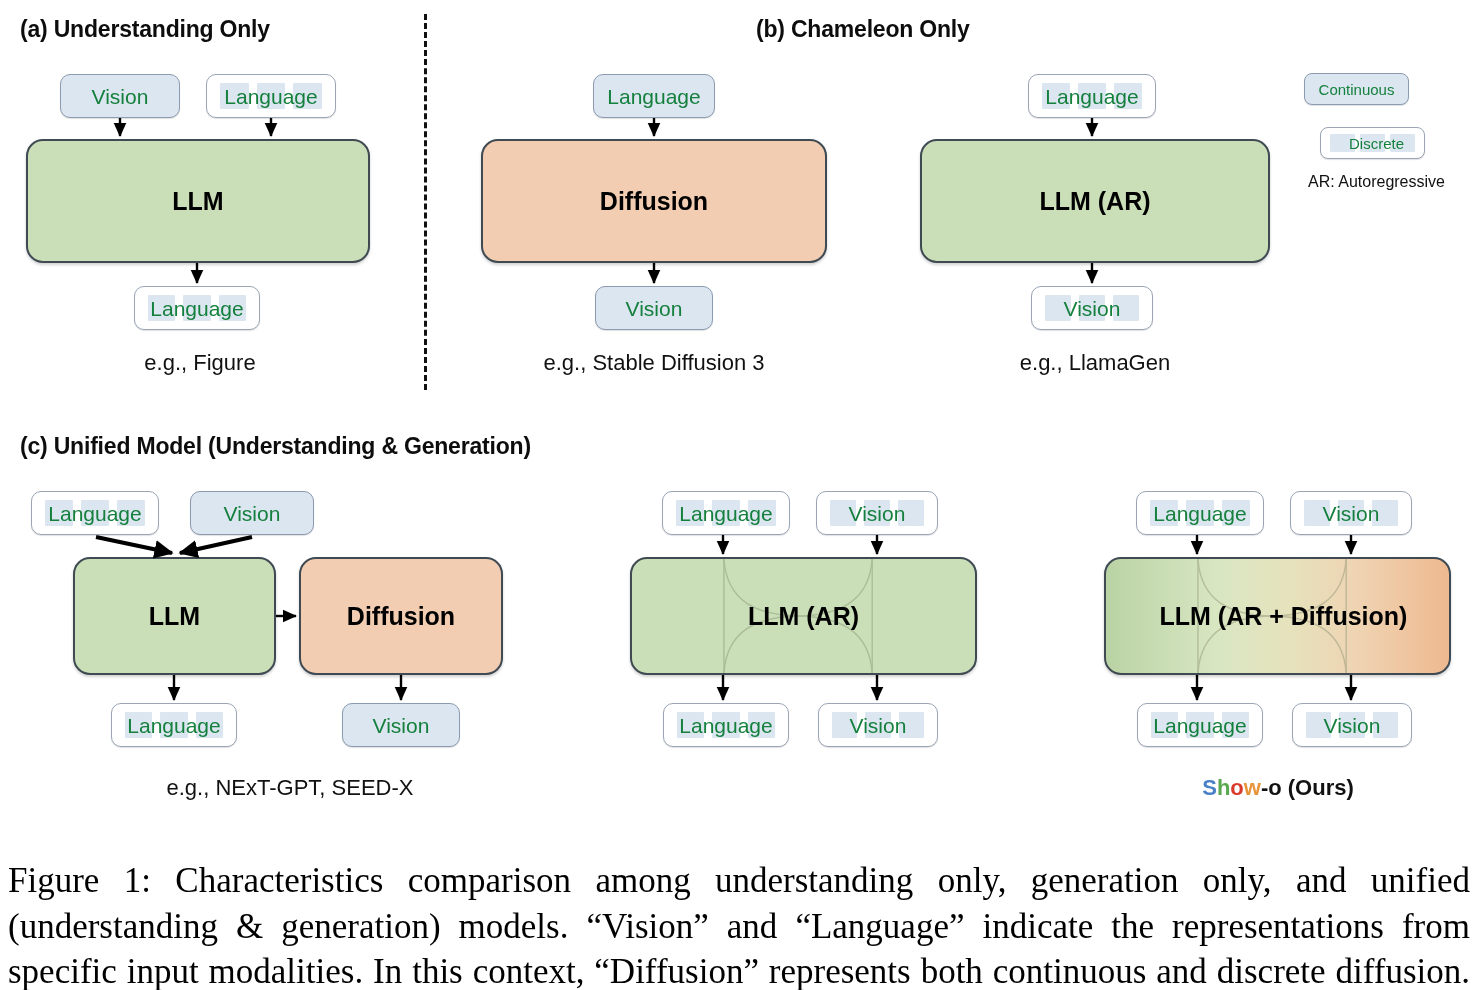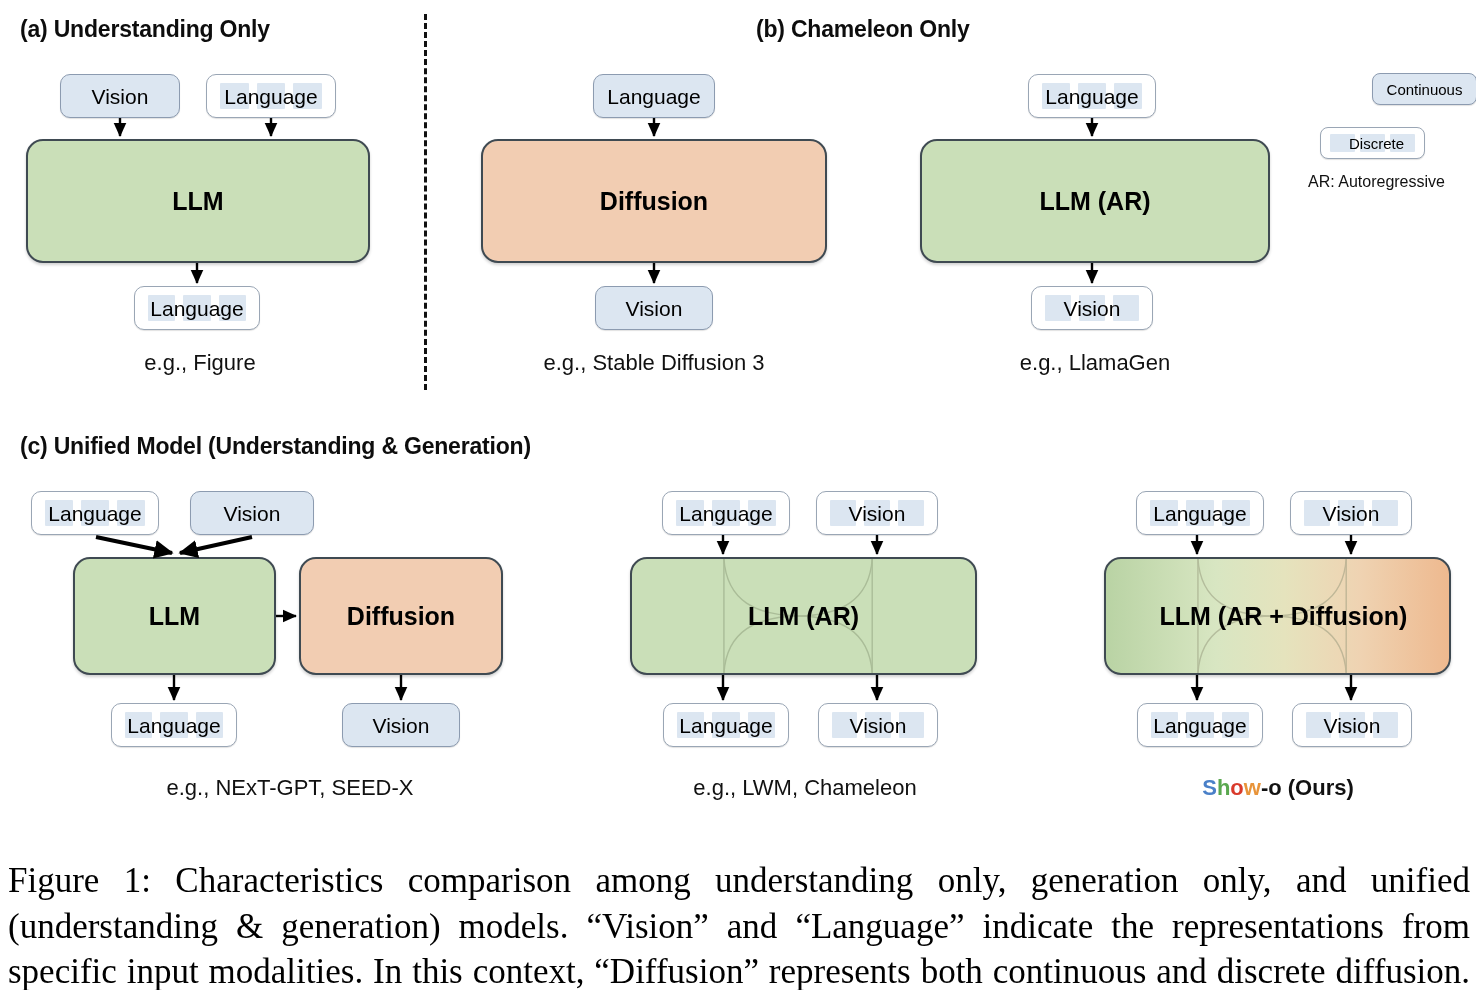--- a/index.html
+++ b/index.html
@@ -14,21 +14,21 @@
 
   
   .divider{position:absolute;border-left:3px dashed #111;}
 
   
   .node{position:absolute;box-sizing:border-box;border-radius:9px;
         display:flex;align-items:center;justify-content:center;
         font-size:21px;line-height:1;white-space:nowrap;}
 
   
-  .io{border:1.6px solid #8c9bb0;background:#dce6f1;color:#000000;
+  .io{border:1.6px solid #8c9bb0;background:#dce6f1;color:#15803d;
       border-radius:10px;box-shadow:0 1px 1px rgba(0,0,0,.12);}
 
   
   .io.discrete{background:#ffffff;border:1.6px solid #9aa6b5;}
   .io .toks{position:absolute;left:0;top:0;right:0;bottom:0;
             display:flex;align-items:center;justify-content:center;gap:8px;
             padding:0 13px;pointer-events:none;}
   .io .toks i{display:block;height:60%;flex:1 1 0;background:#dce6f1;border-radius:1px;}
   .io .lbl{position:relative;z-index:2;}
 
@@ -219,21 +219,20 @@
 
   <div class="node io discrete" style="left:818px;top:703px;width:120px;height:44px;">
     <span class="toks">
         <i></i>
         <i></i>
         <i></i>
       </span>
     <span class="lbl">Vision</span>
   </div>
 
-  <div class="eg" style="left:605px;top:775px;width:400px;">e.g., LWM, Chameleon</div>
 
   <div class="node io discrete" style="left:1136px;top:491px;width:128px;height:44px;">
     <span class="toks">
         <i></i>
         <i></i>
         <i></i>
       </span>
     <span class="lbl">Language</span>
   </div>
 
@@ -275,21 +274,21 @@
         <i></i>
         <i></i>
       </span>
     <span class="lbl">Vision</span>
   </div>
 
   <div class="eg bold" style="left:1078px;top:775px;width:400px;">
     <span class="c-s">S</span><span class="c-h">h</span><span class="c-o">o</span><span class="c-w">w</span><span>-o (Ours)</span>
   </div>
 
-  <div class="legend-box io" style="left:1372px;top:73px;width:105px;height:32px;">
+  <div class="legend-box io" style="left:1304px;top:73px;width:105px;height:32px;">
     <span class="lbl">Continuous</span>
   </div>
 
   <div class="legend-box io discrete" style="left:1320px;top:127px;width:105px;height:32px;padding-left:8px;">
     <span class="toks" style="gap:5px;padding:0 9px;">
         <i></i>
         <i></i>
         <i></i>
       </span>
     <span class="lbl">Discrete</span>

